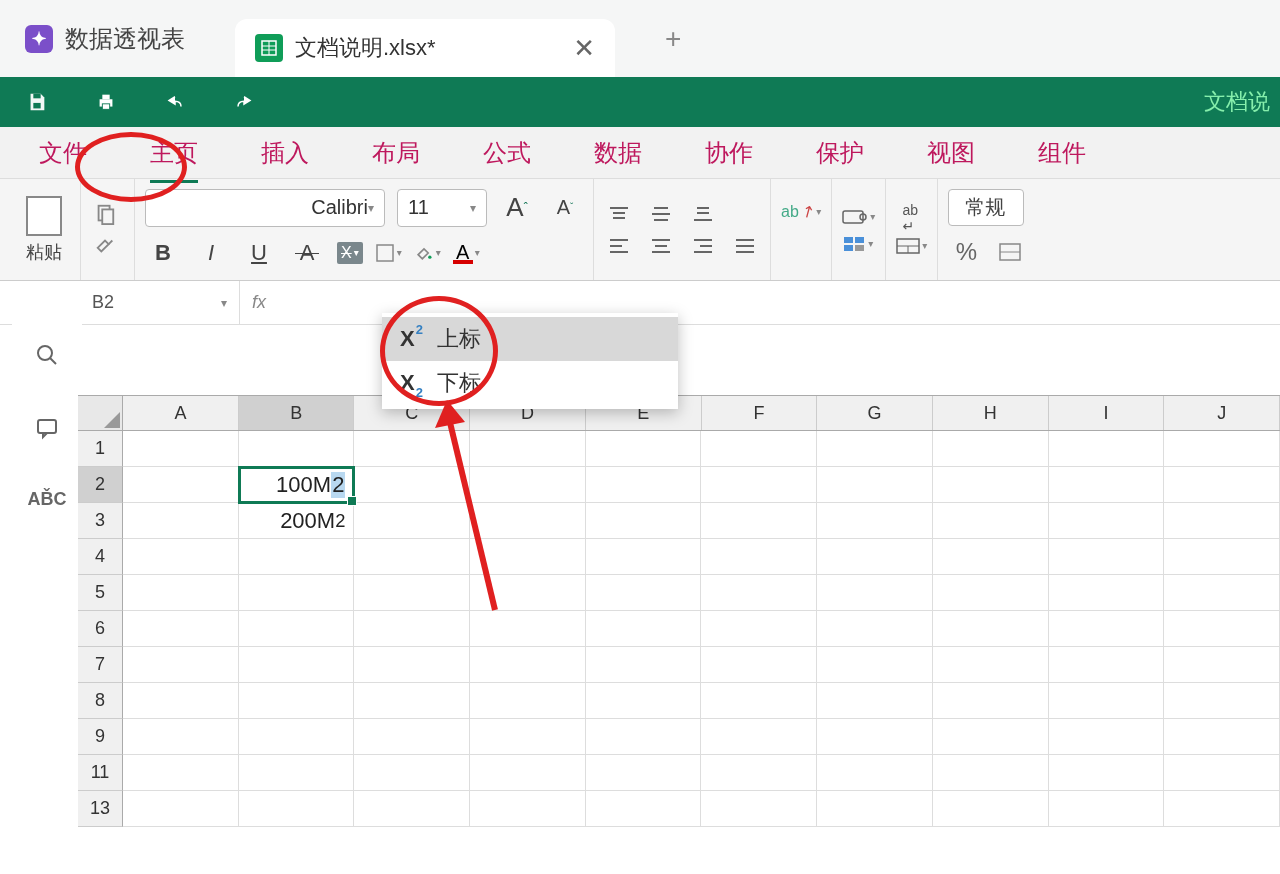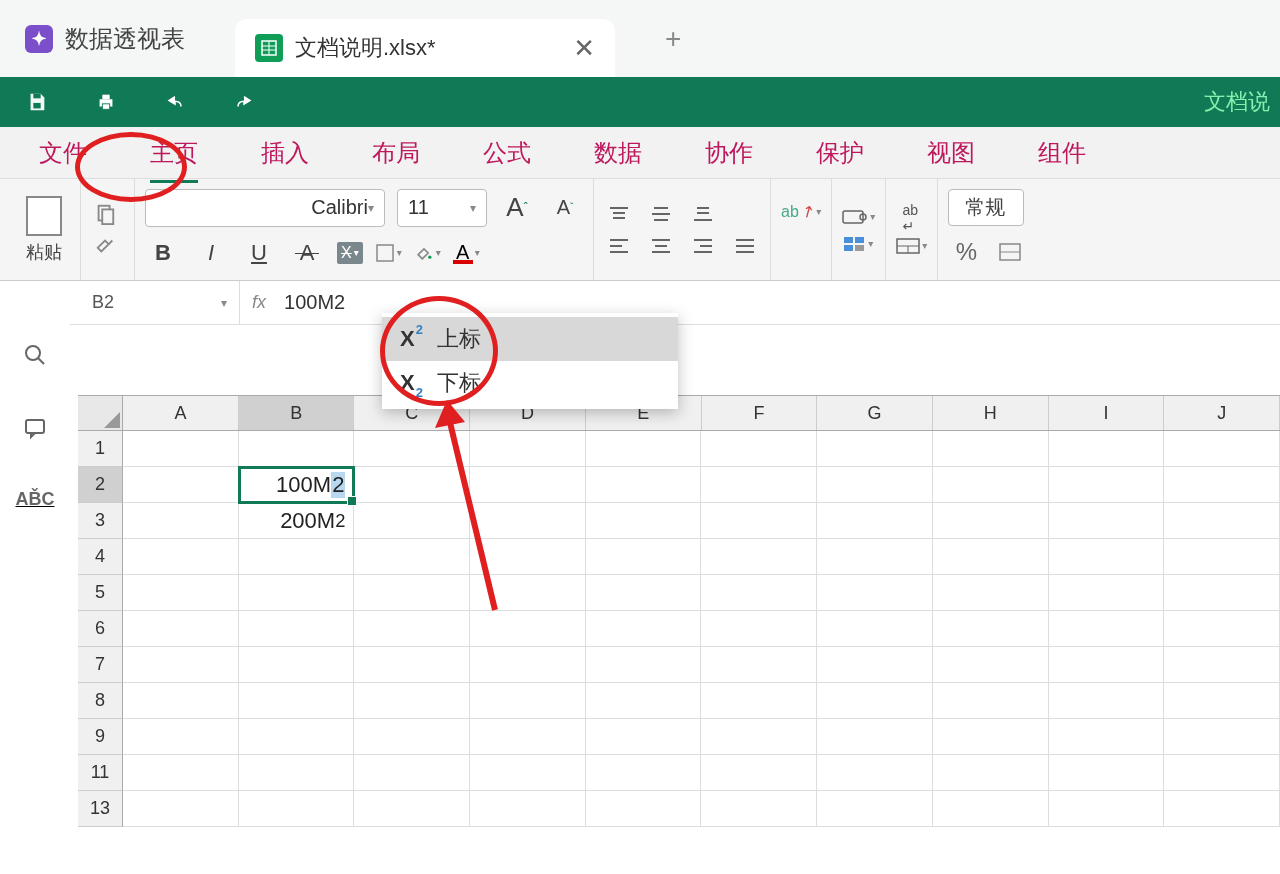--- a/index.html
+++ b/index.html
@@ -45,21 +45,21 @@
 
 .align-btn { width:30px;height:24px;display:flex;align-items:center;justify-content:center;cursor:pointer;}
 .misc-icon { width:28px;height:24px;display:flex;align-items:center;justify-content:center;cursor:pointer;color:#555;}
 .format-label { background:#fff;border:1px solid #bbb;border-radius:4px;padding:4px 16px;font-size:20px;color:#444;}
 
 .fx-bar { height: 44px; background:#fff; border-bottom:1px solid #ddd; display:flex; align-items:center; }
 .namebox { width:160px;height:100%;border-right:1px solid #ddd;display:flex;align-items:center;padding:0 12px;font-size:18px;color:#555;margin-left:80px;gap:8px;}
 .fx-lbl { font-style: italic; color:#888; padding:0 12px;font-size:18px;}
 .fx-input { flex:1; padding:0 6px; font-size:20px;color:#333;}
 
-.sidebar { position:absolute; left:0; top:313px; width:70px; height:560px; background:#fff; display:flex;flex-direction:column;align-items:center;gap:42px;padding-top:30px;text-decoration:underline;}
+.sidebar { position:absolute; left:12px; top:313px; width:70px; height:560px; background:#fff; display:flex;flex-direction:column;align-items:center;gap:42px;padding-top:30px;}
 .sb-btn { font-size:26px;color:#666;cursor:pointer;}
 
 .grid-wrap { position:absolute; left:78px; top:395px; right:0; bottom:0; overflow:hidden;}
 .colheads { display:flex; height:36px; border-top:1px solid #aaa;border-bottom:1px solid #aaa;background:#f0f0f0;}
 .corner { width:46px;border-right:1px solid #aaa;background:#e8e8e8;position:relative;}
 .corner::after { content:"";position:absolute;right:2px;bottom:2px;width:0;height:0;border-right:16px solid #999;border-top:16px solid transparent;}
 .ch { width:118px;border-right:1px solid #ccc;text-align:center;font-size:18px;color:#333;display:flex;align-items:center;justify-content:center;}
 .ch.selected { background:#d0d0d0; }
 .rows { }
 .row { display:flex; height:36px; }
@@ -319,21 +319,20 @@
     </div>
   </div>
 </div>
 
 <div class="fx-bar">
   <div class="namebox">
       <span>B2</span>
       <span class="chev-sm" style="margin-left:auto;">▾</span>
     </div>
   <div class="fx-lbl">fx</div>
-  <div class="fx-input">100M2</div>
 </div>
 
 <div class="sidebar">
   <div class="sb-btn"><svg width="24" height="24" viewBox="0 0 24 24">
         <circle cx="10" cy="10" r="7" fill="none" stroke="#666" stroke-width="2"></circle>
         <line x1="15" y1="15" x2="21" y2="21" stroke="#666" stroke-width="2"></line>
       </svg></div>
   <div class="sb-btn"><svg width="24" height="24" viewBox="0 0 24 24">
         <rect x="3" y="4" width="18" height="13" rx="2" fill="none" stroke="#666" stroke-width="2"></rect>
         <path d="M8 17 L8 21 L12 17" fill="none" stroke="#666" stroke-width="2"></path>

